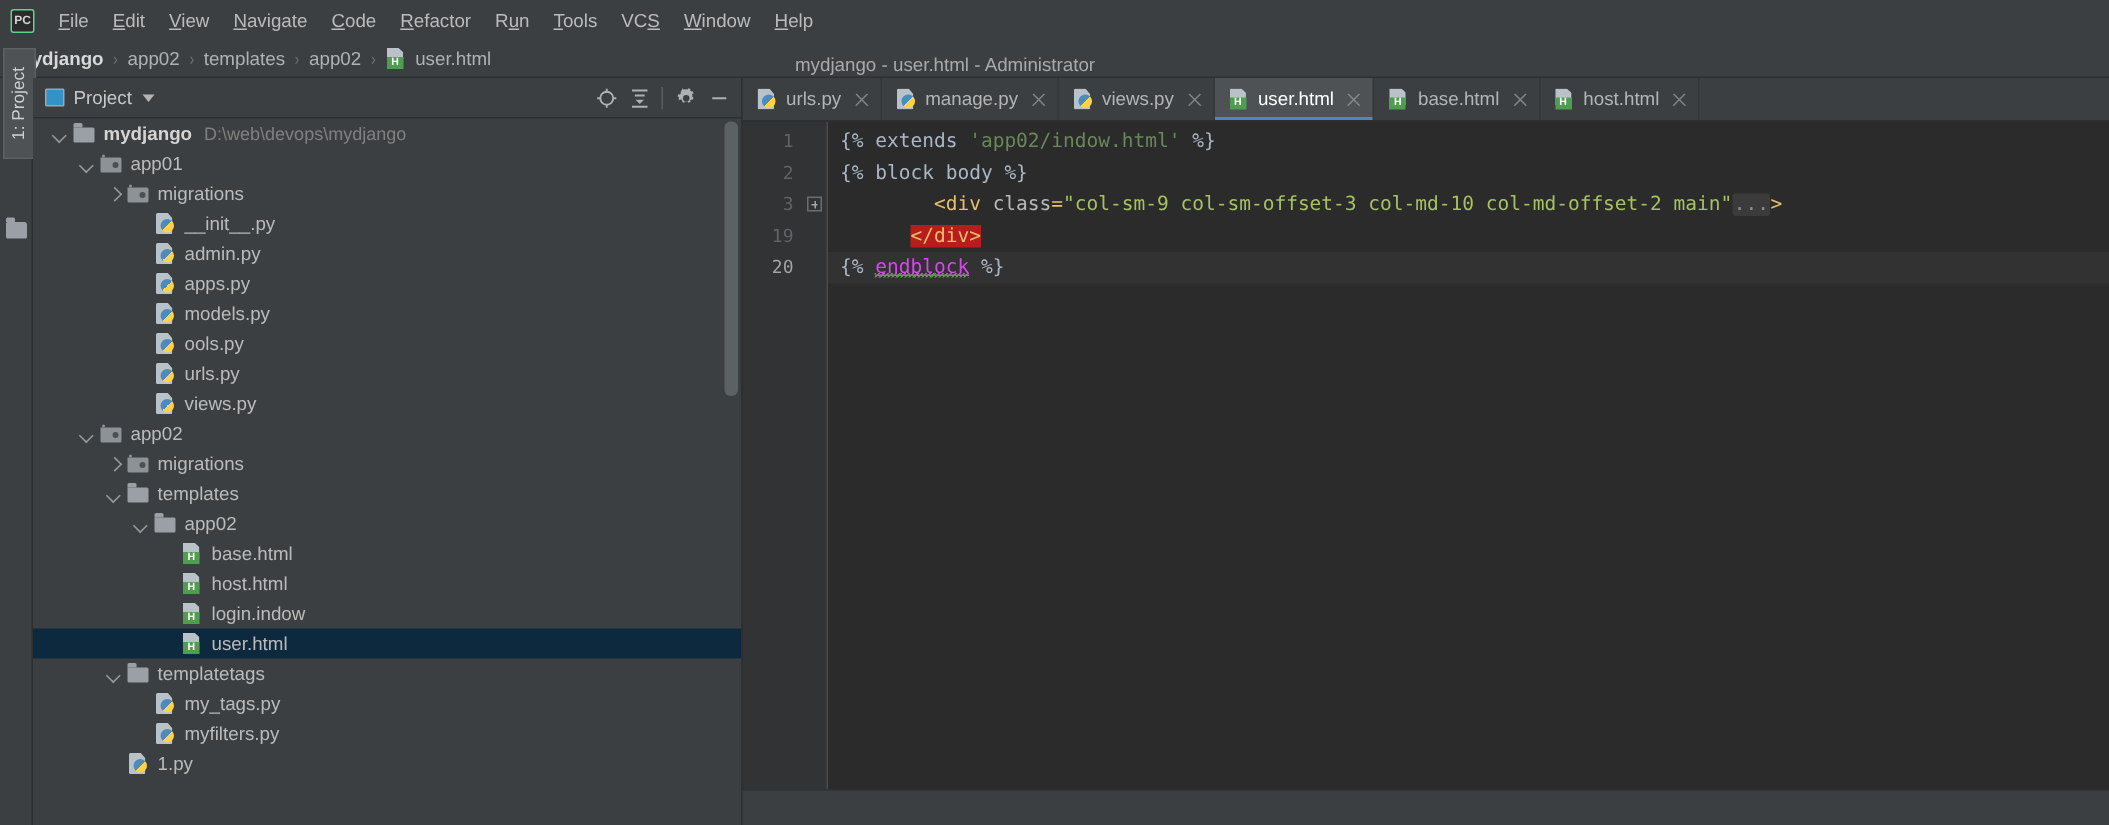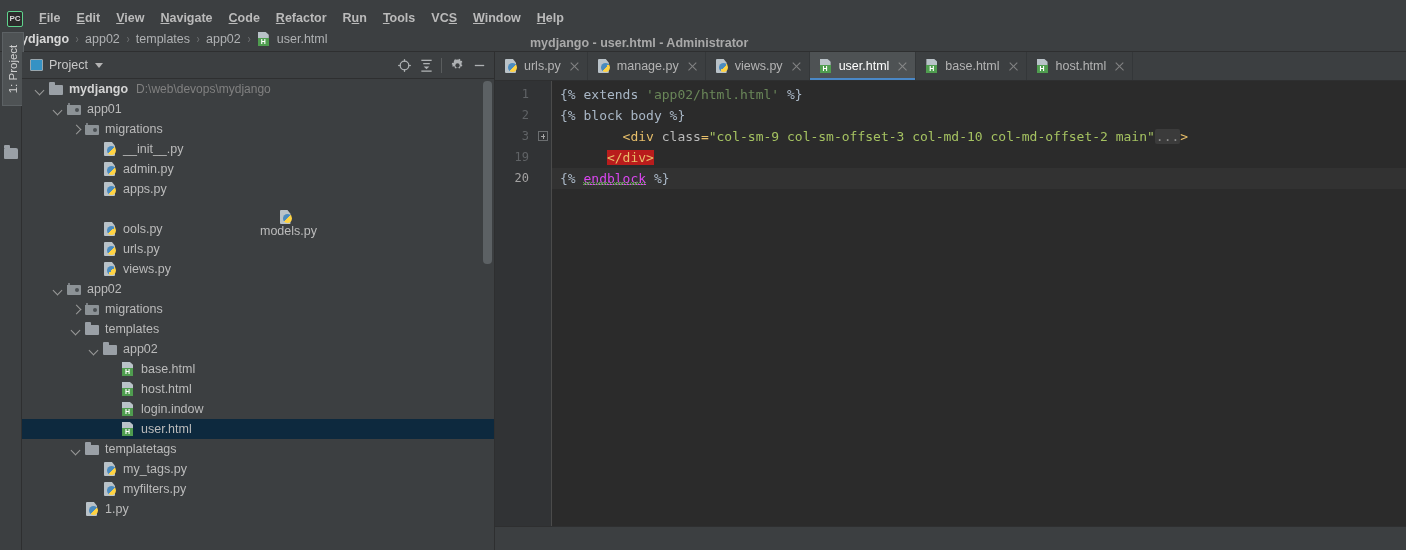--- a/index.html
+++ b/index.html
@@ -8,23 +8,22 @@
     background: #3c3f41;
     font-family: "Liberation Sans", sans-serif;
     overflow: hidden;
     -webkit-font-smoothing: antialiased;
   }
 
   
   .menubar {
     height: 27px; width: 1406px;
     background: #3c3f41;
-    display: flex; align-items: flex-end;
+    display: flex; align-items: center;
     position: relative;
-    font-weight: bold;
   }
   .pc-logo {
     width: 16px; height: 16px; margin-left: 7px; margin-right: 8px;
     background: #2b2b2b;
     border: 1px solid #5fd38d;
     border-radius: 2px;
     position: relative;
     flex: 0 0 auto;
   }
   .pc-logo::after {
@@ -457,21 +456,21 @@
         <div class="row" style="padding-left: 67px;">
           <span class="arrow "></span>
           <span class="ic py"></span>
           <span class="label">admin.py</span>
         </div>
         <div class="row" style="padding-left: 67px;">
           <span class="arrow "></span>
           <span class="ic py"></span>
           <span class="label">apps.py</span>
         </div>
-        <div class="row" style="padding-left: 67px; flex-direction: column;">
+        <div class="row" style="padding-left: 67px;">
           <span class="arrow "></span>
           <span class="ic py"></span>
           <span class="label">models.py</span>
         </div>
         <div class="row" style="padding-left: 67px;">
           <span class="arrow "></span>
           <span class="ic py"></span>
           <span class="label">ools.py</span>
         </div>
         <div class="row" style="padding-left: 67px;">
@@ -589,21 +588,21 @@
     <div class="code-wrap">
       <div class="gutter" id="gutter">
         <div class="fold-bar"></div>
       <div class="gline">1</div>
           <div class="gline">2</div>
           <div class="gline">3<span class="fold-plus"></span></div>
           <div class="gline">19</div>
           <div class="gline cur">20</div>
         </div>
       <div class="code" id="code">
-          <div class="cline"><span class="t-dj">{% </span><span class="t-dj">extends</span><span class="t-dj"> </span><span class="t-str">'app02/html.html'</span><span class="t-dj"> %}</span></div>
+          <div class="cline"><span class="t-dj">{% </span><span class="t-dj">extends</span><span class="t-dj"> </span><span class="t-str">'app02/indow.html'</span><span class="t-dj"> %}</span></div>
           <div class="cline"><span class="t-dj">{% </span><span class="t-dj">block</span><span class="t-dj"> body %}</span></div>
           <div class="cline"><span class="t-tag">        &lt;div </span><span class="t-attr">class</span><span class="t-tag">=</span><span class="t-val">"col-sm-9 col-sm-offset-3 col-md-10 col-md-offset-2 main"</span><span class="hl-fold">...</span><span class="t-tag">&gt;</span></div>
           <div class="cline"><span class="t-dj">      </span><span class="t-tag hl-match">&lt;/div&gt;</span></div>
           <div class="cline caret"><span class="t-dj">{% </span><span class="t-kw">endblock</span><span class="t-dj"> %}</span></div>
         </div>
     </div>
 
     <div class="editor-bottom"></div>
   </div>
 </div>

